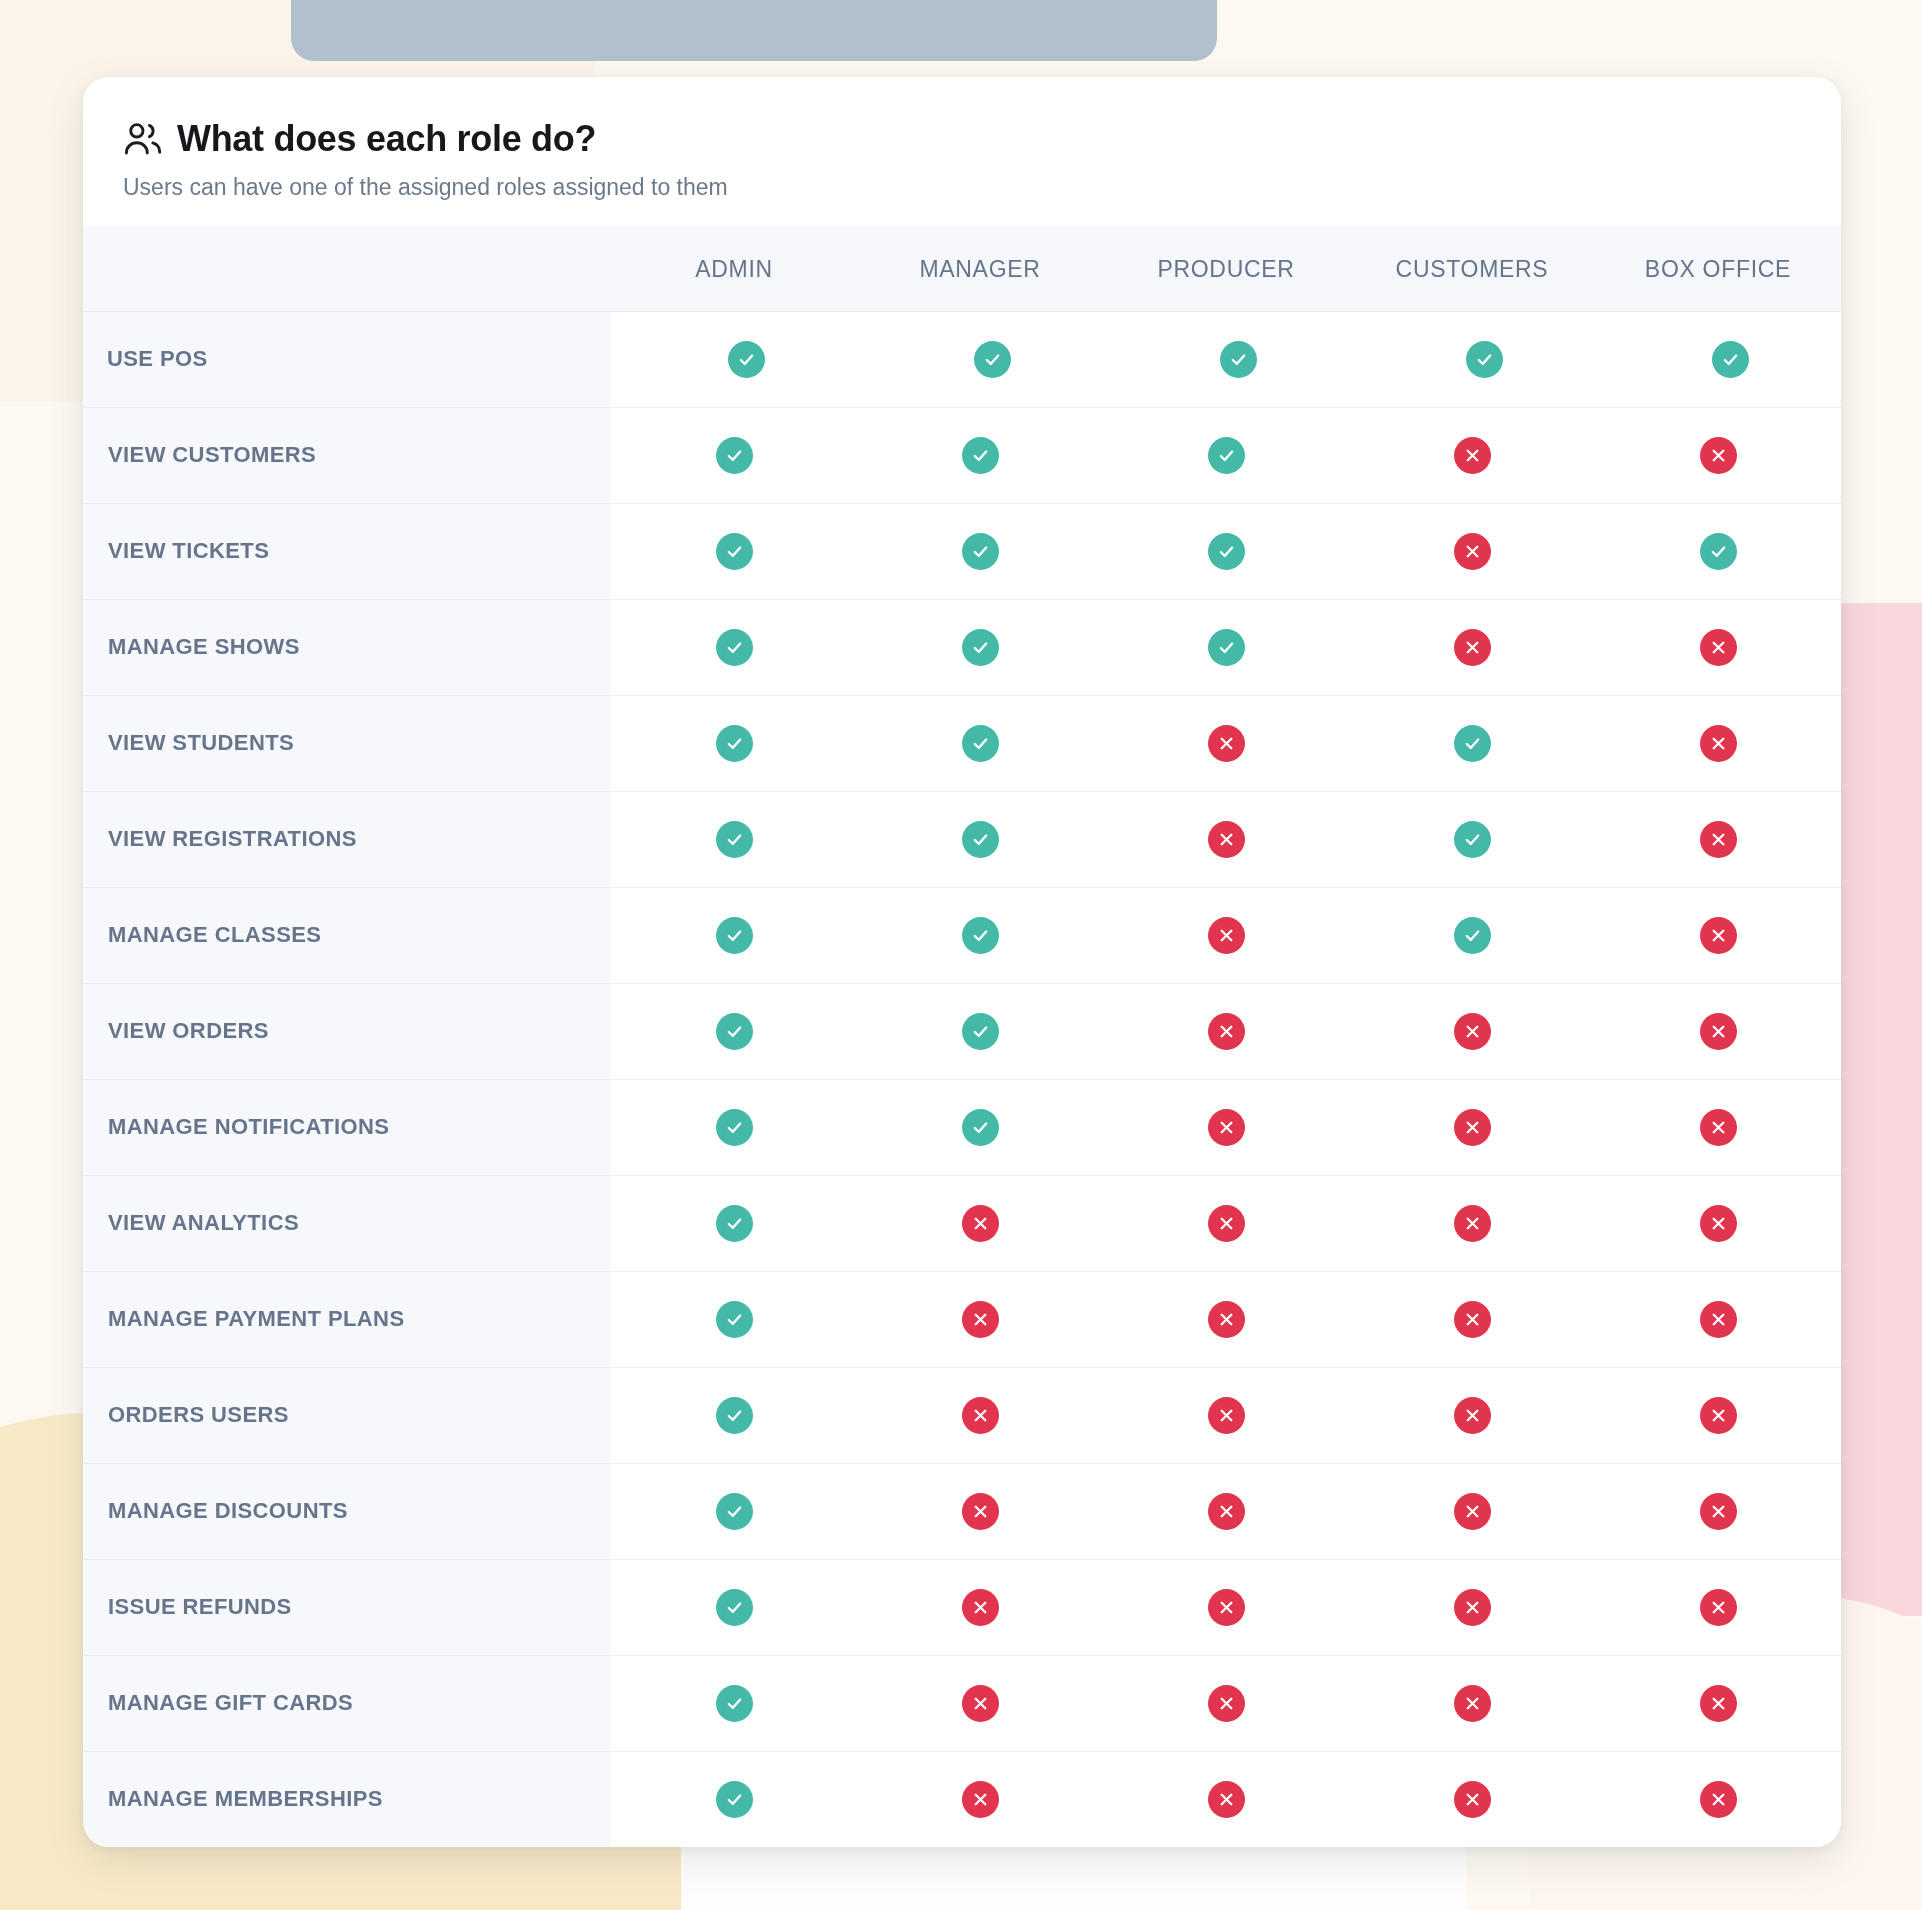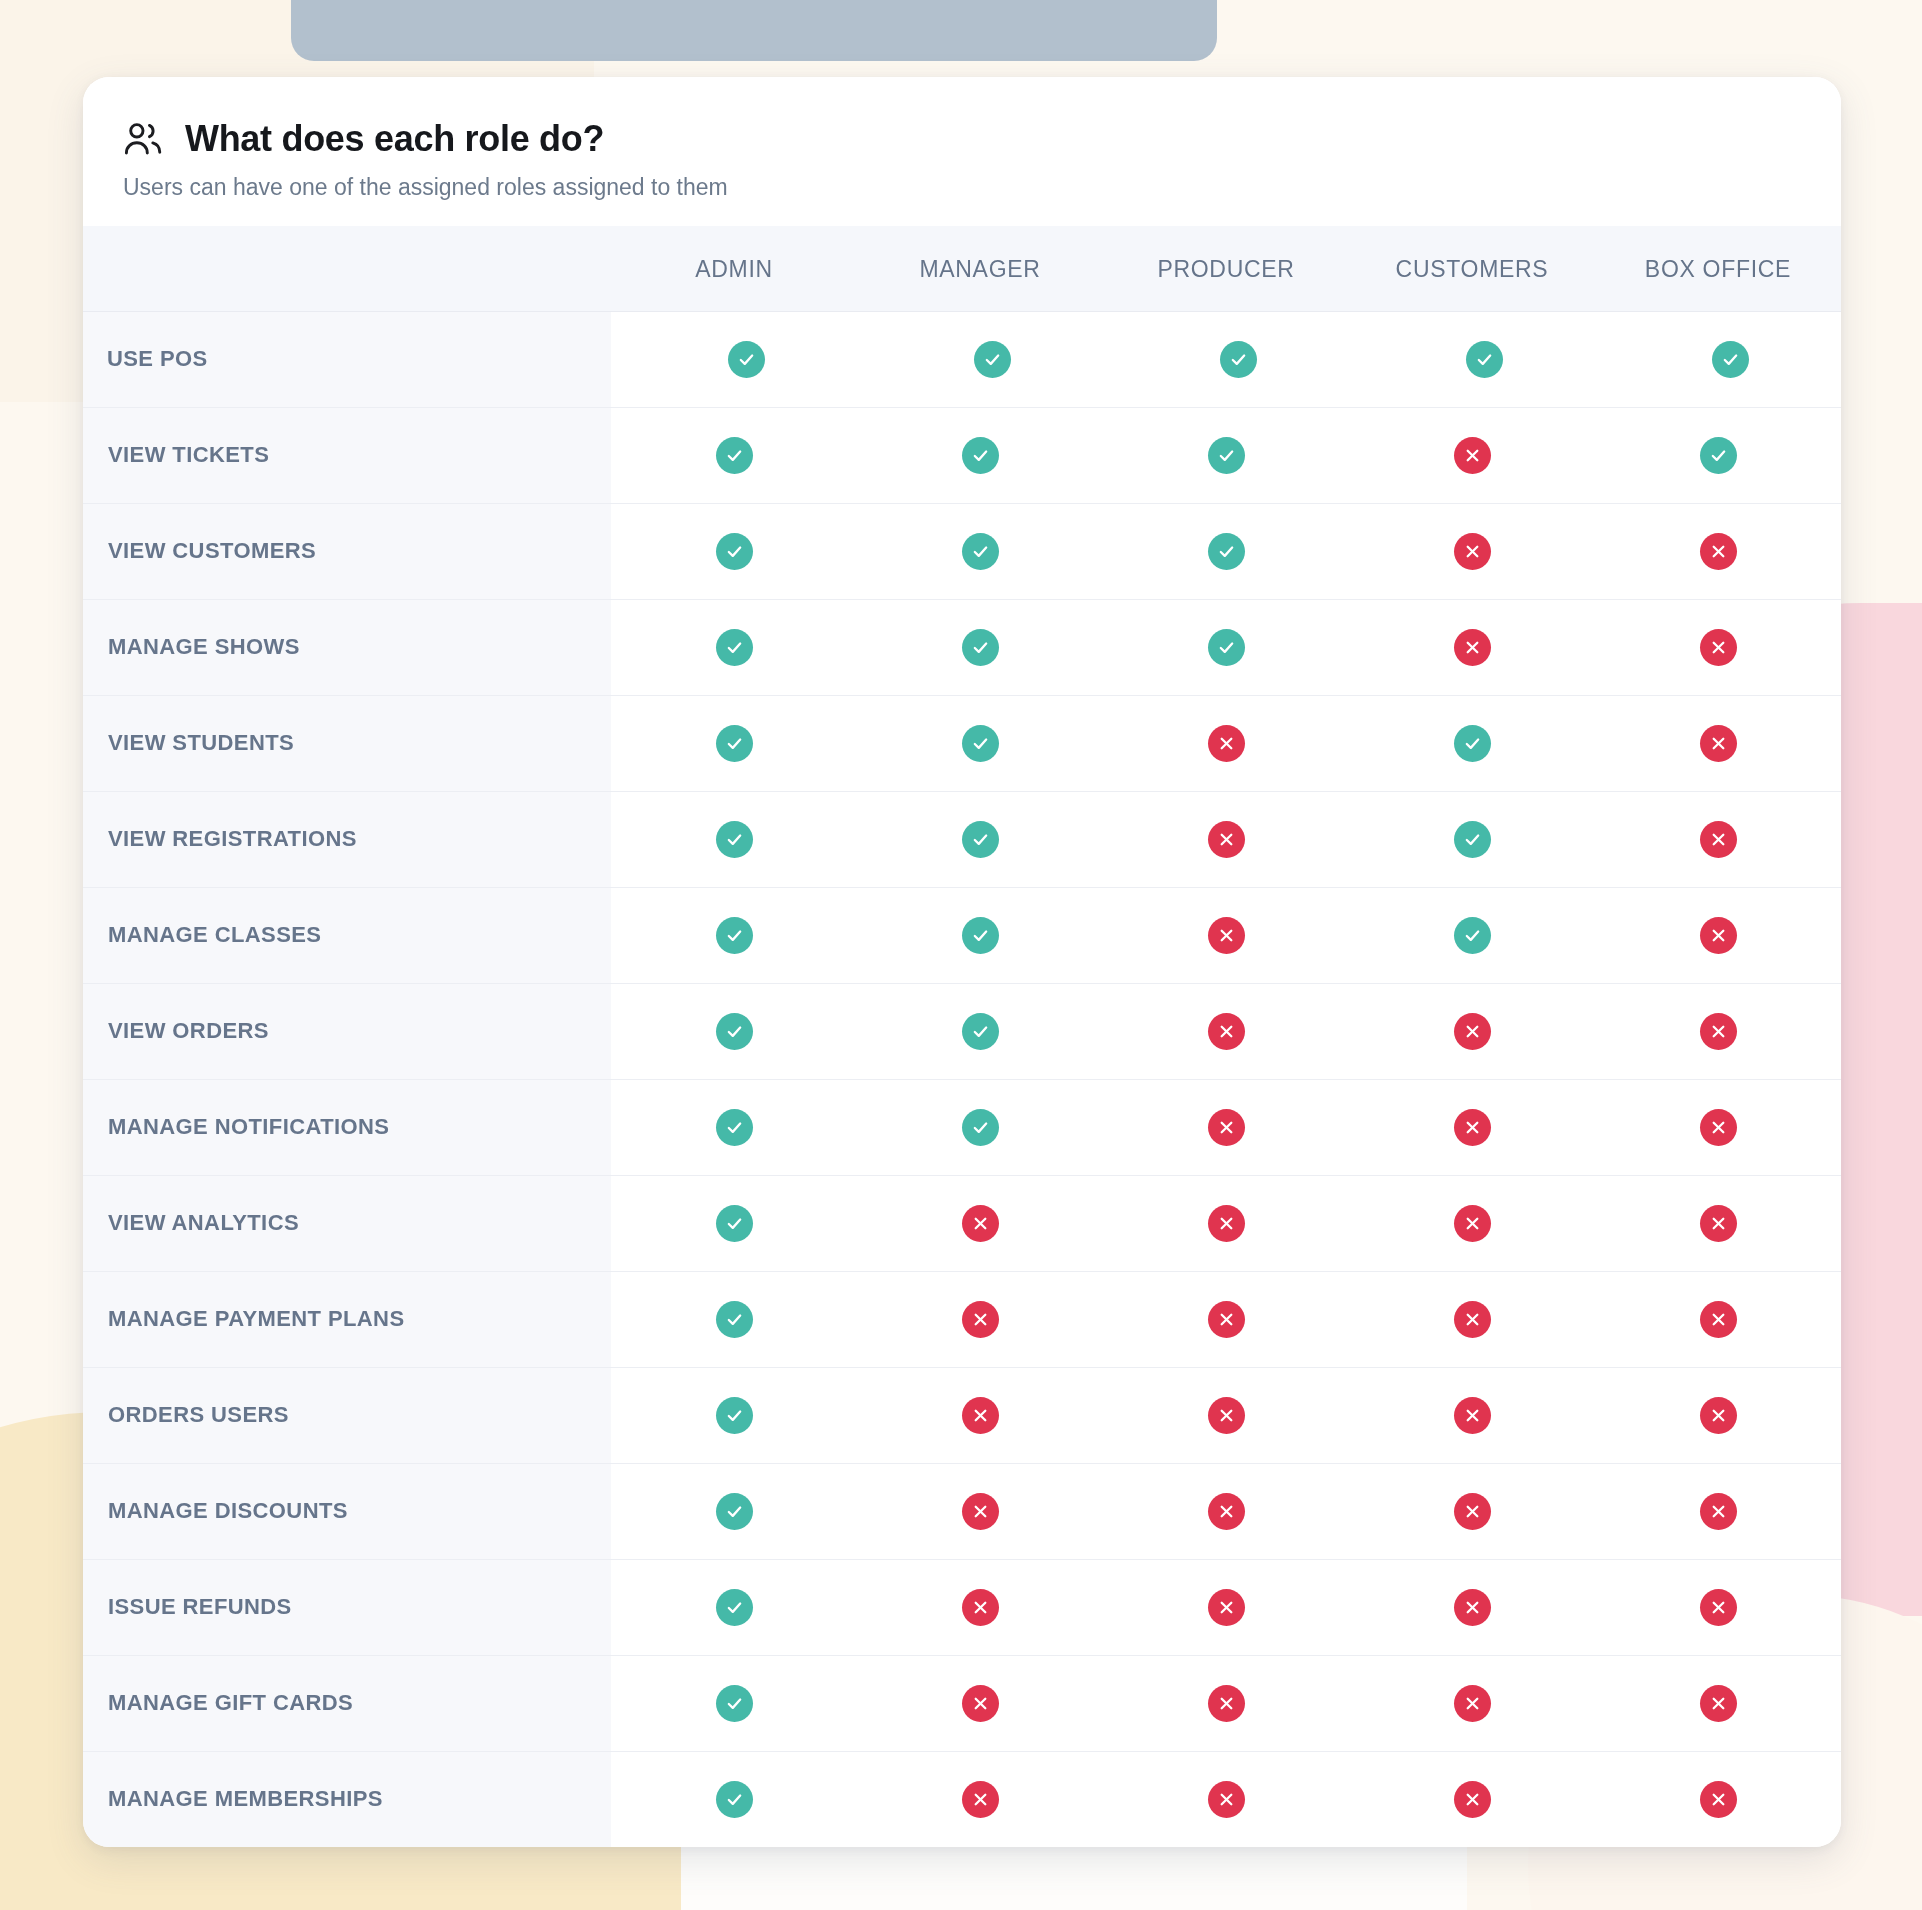--- a/index.html
+++ b/index.html
@@ -100,21 +100,21 @@
   }
 
   .card-header {
     padding: 42px 40px 23px 40px;
     background: #ffffff;
   }
 
   .card-title-row {
     display: flex;
     align-items: center;
-    gap: 22px;
+    gap: 14px;
   }
 
   .people-icon {
     width: 40px;
     height: 35px;
     flex: 0 0 auto;
     display: block;
     color: #1c1d21;
   }
 
@@ -284,20 +284,50 @@
                 <path d="M5.5 12.6 L10 17 L18.5 7.5"></path>
               </svg>
             </span></td>
           <td class="cell-icon"><span class="badge allow">
               <svg viewBox="0 0 24 24">
                 <path d="M5.5 12.6 L10 17 L18.5 7.5"></path>
               </svg>
             </span></td>
         </tr>
         <tr>
+          <td class="row-label">VIEW CUSTOMERS</td>
+          <td class="cell-icon"><span class="badge allow">
+              <svg viewBox="0 0 24 24">
+                <path d="M5.5 12.6 L10 17 L18.5 7.5"></path>
+              </svg>
+            </span></td>
+          <td class="cell-icon"><span class="badge allow">
+              <svg viewBox="0 0 24 24">
+                <path d="M5.5 12.6 L10 17 L18.5 7.5"></path>
+              </svg>
+            </span></td>
+          <td class="cell-icon"><span class="badge allow">
+              <svg viewBox="0 0 24 24">
+                <path d="M5.5 12.6 L10 17 L18.5 7.5"></path>
+              </svg>
+            </span></td>
+          <td class="cell-icon"><span class="badge deny">
+              <svg viewBox="0 0 24 24">
+                <path d="M6.5 6.5 L17.5 17.5"></path>
+                <path d="M17.5 6.5 L6.5 17.5"></path>
+              </svg>
+            </span></td>
+          <td class="cell-icon"><span class="badge deny">
+              <svg viewBox="0 0 24 24">
+                <path d="M6.5 6.5 L17.5 17.5"></path>
+                <path d="M17.5 6.5 L6.5 17.5"></path>
+              </svg>
+            </span></td>
+        </tr>
+        <tr>
           <td class="row-label">VIEW TICKETS</td>
           <td class="cell-icon"><span class="badge allow">
               <svg viewBox="0 0 24 24">
                 <path d="M5.5 12.6 L10 17 L18.5 7.5"></path>
               </svg>
             </span></td>
           <td class="cell-icon"><span class="badge allow">
               <svg viewBox="0 0 24 24">
                 <path d="M5.5 12.6 L10 17 L18.5 7.5"></path>
               </svg>
@@ -309,50 +339,20 @@
             </span></td>
           <td class="cell-icon"><span class="badge deny">
               <svg viewBox="0 0 24 24">
                 <path d="M6.5 6.5 L17.5 17.5"></path>
                 <path d="M17.5 6.5 L6.5 17.5"></path>
               </svg>
             </span></td>
           <td class="cell-icon"><span class="badge allow">
               <svg viewBox="0 0 24 24">
                 <path d="M5.5 12.6 L10 17 L18.5 7.5"></path>
-              </svg>
-            </span></td>
-        </tr>
-        <tr>
-          <td class="row-label">VIEW CUSTOMERS</td>
-          <td class="cell-icon"><span class="badge allow">
-              <svg viewBox="0 0 24 24">
-                <path d="M5.5 12.6 L10 17 L18.5 7.5"></path>
-              </svg>
-            </span></td>
-          <td class="cell-icon"><span class="badge allow">
-              <svg viewBox="0 0 24 24">
-                <path d="M5.5 12.6 L10 17 L18.5 7.5"></path>
-              </svg>
-            </span></td>
-          <td class="cell-icon"><span class="badge allow">
-              <svg viewBox="0 0 24 24">
-                <path d="M5.5 12.6 L10 17 L18.5 7.5"></path>
-              </svg>
-            </span></td>
-          <td class="cell-icon"><span class="badge deny">
-              <svg viewBox="0 0 24 24">
-                <path d="M6.5 6.5 L17.5 17.5"></path>
-                <path d="M17.5 6.5 L6.5 17.5"></path>
-              </svg>
-            </span></td>
-          <td class="cell-icon"><span class="badge deny">
-              <svg viewBox="0 0 24 24">
-                <path d="M6.5 6.5 L17.5 17.5"></path>
-                <path d="M17.5 6.5 L6.5 17.5"></path>
               </svg>
             </span></td>
         </tr>
         <tr>
           <td class="row-label">MANAGE SHOWS</td>
           <td class="cell-icon"><span class="badge allow">
               <svg viewBox="0 0 24 24">
                 <path d="M5.5 12.6 L10 17 L18.5 7.5"></path>
               </svg>
             </span></td>

